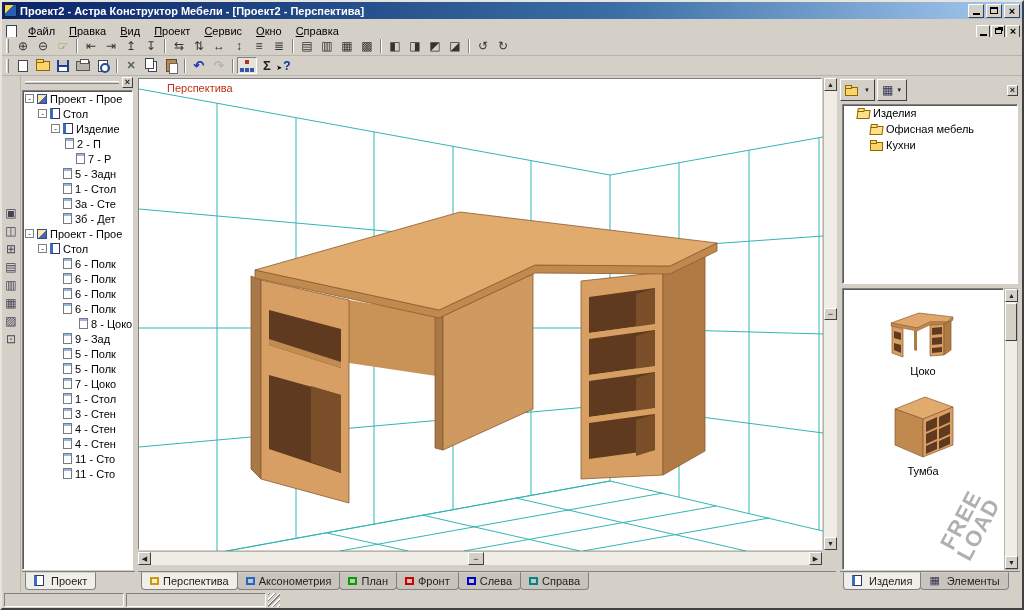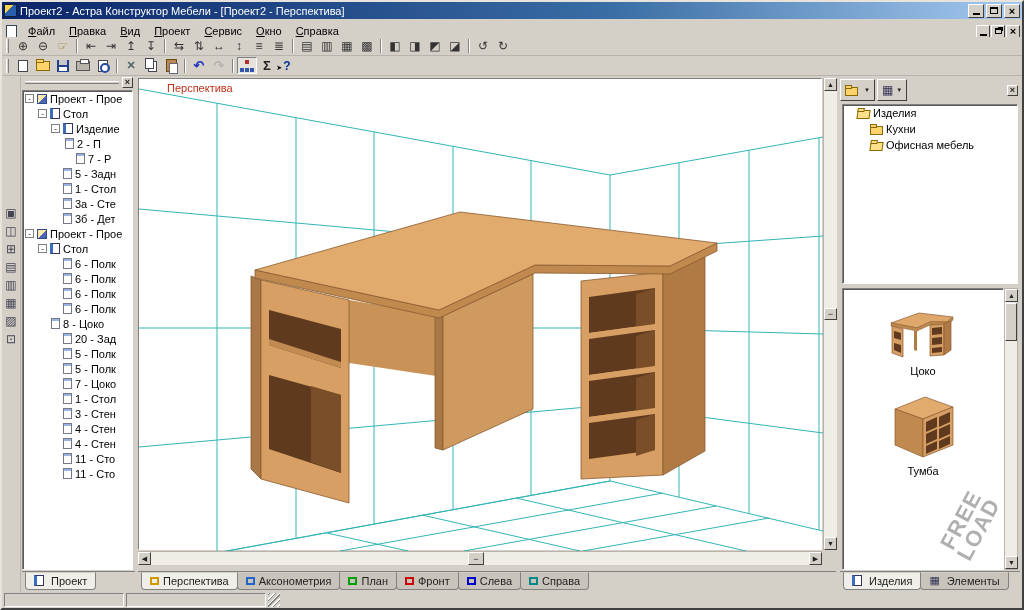--- a/index.html
+++ b/index.html
@@ -10,21 +10,21 @@
   .bevel-out { border:1px solid; border-color:#ffffff #404040 #404040 #ffffff; background:#d4d0c8; }
   .field     { border:1px solid; border-color:#808080 #ffffff #ffffff #808080; background:#ffffff;
                box-shadow:inset 1px 1px 0 #5a5a5a; }
 
   
   .titlebar { position:absolute; left:0; top:0; right:0; height:17px;
               background:linear-gradient(90deg,#0a246a,#3a6ea5 60%,#a6caf0);
               display:flex; align-items:center; padding:0 2px; }
   .app-icon { width:13px; height:13px; margin-right:3px;
               background:linear-gradient(135deg,#ffd24d 40%,#2a5fb0 40%); border:1px solid #123; }
-  .titlebar .title { color:#fff; font-weight:normal; font-size:11px; white-space:nowrap; overflow:hidden; flex:1; }
+  .titlebar .title { color:#fff; font-weight:bold; font-size:11px; white-space:nowrap; overflow:hidden; flex:1; }
   .winbtn { width:16px; height:14px; margin-left:2px; display:inline-flex; align-items:center; justify-content:center;
             font-size:10px; line-height:10px; color:#000; }
   .glyph-min { width:7px; height:2px; background:#000; margin-top:7px; }
   .glyph-max { width:8px; height:7px; border:1px solid #000; border-top:2px solid #000; }
   .glyph-close { font-weight:bold; font-size:11px; }
 
   
   .menubar { position:absolute; left:0; top:17px; right:0; height:25px; background:#d4d0c8;
              display:flex; align-items:center; border-bottom:1px solid #b8b4ac; padding:0 2px; }
   .mdi-doc-icon { width:11px; height:13px; background:#fff; border:1px solid #345; margin:0 4px 0 2px; }
@@ -417,29 +417,29 @@
           <div class="trow" style="padding-left: 28px;">
             <span class="exp-sp"></span>
             <span class="ticon t-sheet"></span>
             <span class="tlabel">6 - Полк</span>
           </div>
           <div class="trow" style="padding-left: 28px;">
             <span class="exp-sp"></span>
             <span class="ticon t-sheet"></span>
             <span class="tlabel">6 - Полк</span>
           </div>
-          <div class="trow" style="padding-left: 16px;">
+          <div class="trow" style="padding-left: 44px;">
             <span class="exp-sp"></span>
             <span class="ticon t-sheet"></span>
             <span class="tlabel">8 - Цоко</span>
           </div>
           <div class="trow" style="padding-left: 28px;">
             <span class="exp-sp"></span>
             <span class="ticon t-sheet"></span>
-            <span class="tlabel">20 - Зад</span>
+            <span class="tlabel">9 - Зад</span>
           </div>
           <div class="trow" style="padding-left: 28px;">
             <span class="exp-sp"></span>
             <span class="ticon t-sheet"></span>
             <span class="tlabel">5 - Полк</span>
           </div>
           <div class="trow" style="padding-left: 28px;">
             <span class="exp-sp"></span>
             <span class="ticon t-sheet"></span>
             <span class="tlabel">5 - Полк</span>
@@ -613,27 +613,27 @@
     </div>
     <div class="rp-tree field">
       <div>
           <div class="trow" style="padding-left: 2px;">
             <span class="exp-sp"></span>
             <span class="ticon t-folder-open"></span>
             <span class="tlabel">Изделия</span>
           </div>
           <div class="trow" style="padding-left: 15px;">
             <span class="exp-sp"></span>
+            <span class="ticon t-folder-open"></span>
+            <span class="tlabel">Офисная мебель</span>
+          </div>
+          <div class="trow" style="padding-left: 15px;">
+            <span class="exp-sp"></span>
             <span class="ticon t-folder"></span>
             <span class="tlabel">Кухни</span>
-          </div>
-          <div class="trow" style="padding-left: 15px;">
-            <span class="exp-sp"></span>
-            <span class="ticon t-folder-open"></span>
-            <span class="tlabel">Офисная мебель</span>
           </div>
         </div>
     </div>
     <div class="rp-preview field">
       <div class="thumb">
         <svg width="92" height="62" viewBox="0 0 92 62">
           <polygon points="14,24 42,14 76,18 70,23 53,23 40,29" fill="#dfa76a" stroke="#8a5a30" stroke-width="0.7"></polygon>
           <path d="M14,24 L40,29 L53,23 L70,23 L76,18 L76,21 L70,26 L53,26 L40,32 L14,27 Z" fill="#c08a4e" stroke="#8a5a30" stroke-width="0.5"></path>
           <polygon points="15,27 26,30 26,58 15,54" fill="#d79f63" stroke="#8a5a30" stroke-width="0.7"></polygon>
           <polygon points="17,32 24,34 24,41 17,39" fill="#5f3a1e"></polygon>

